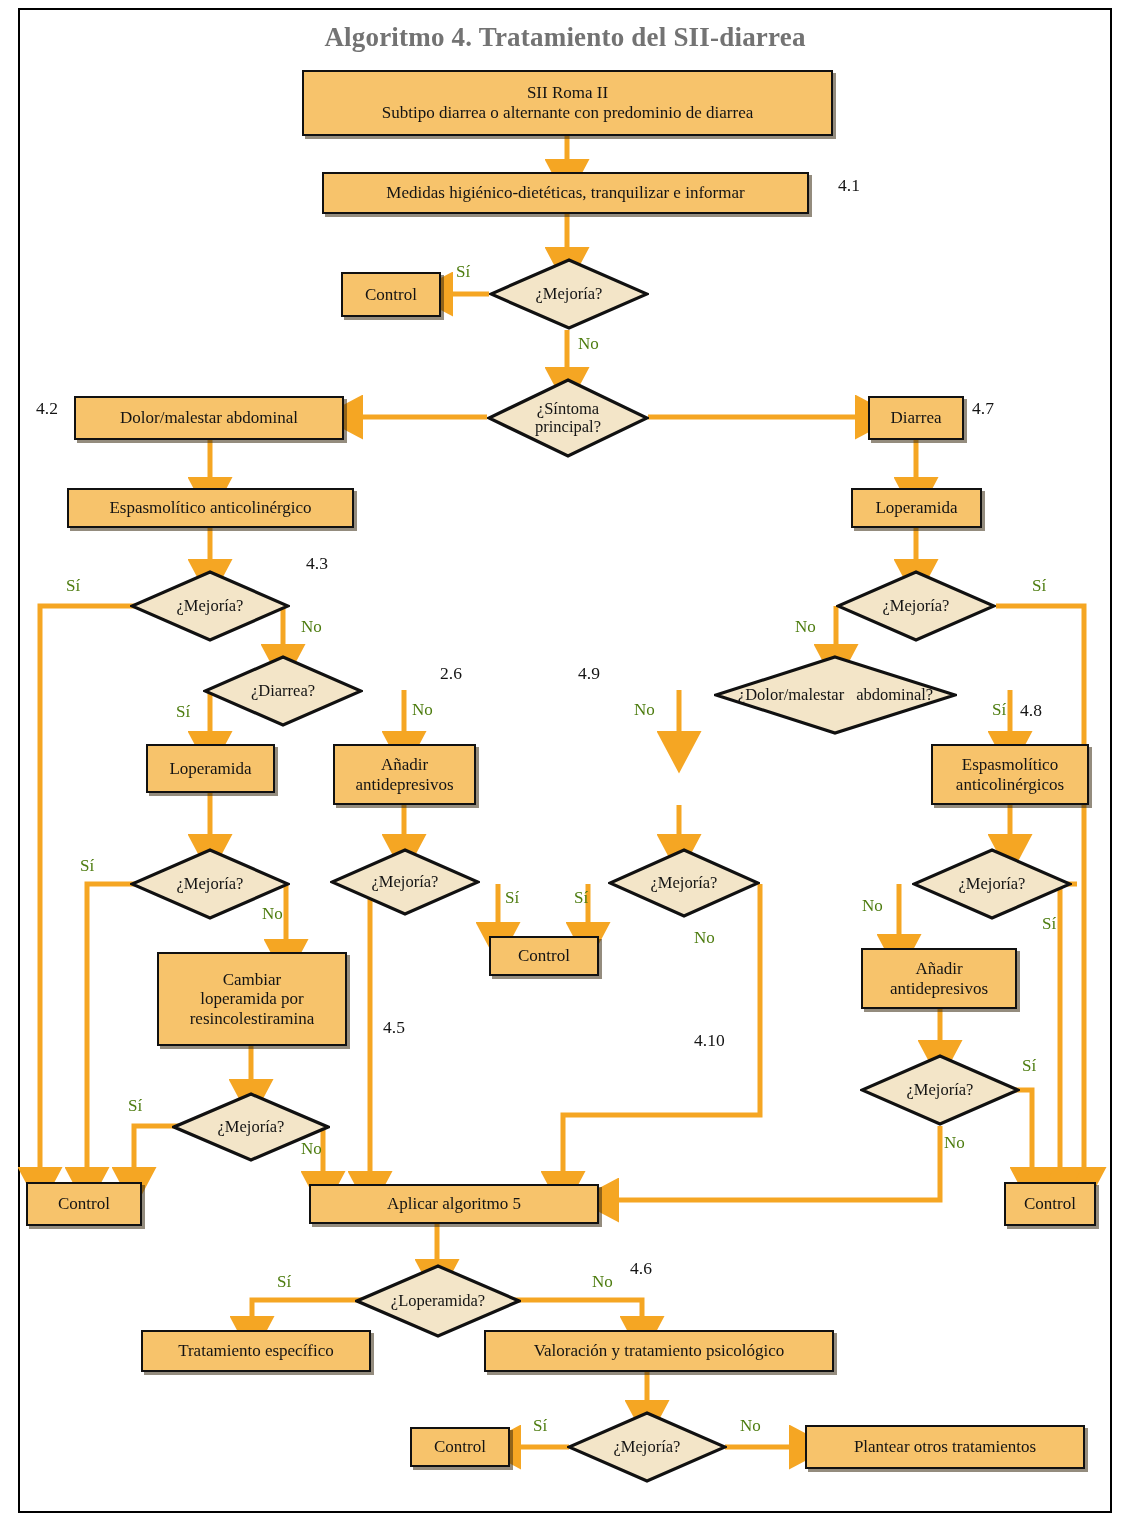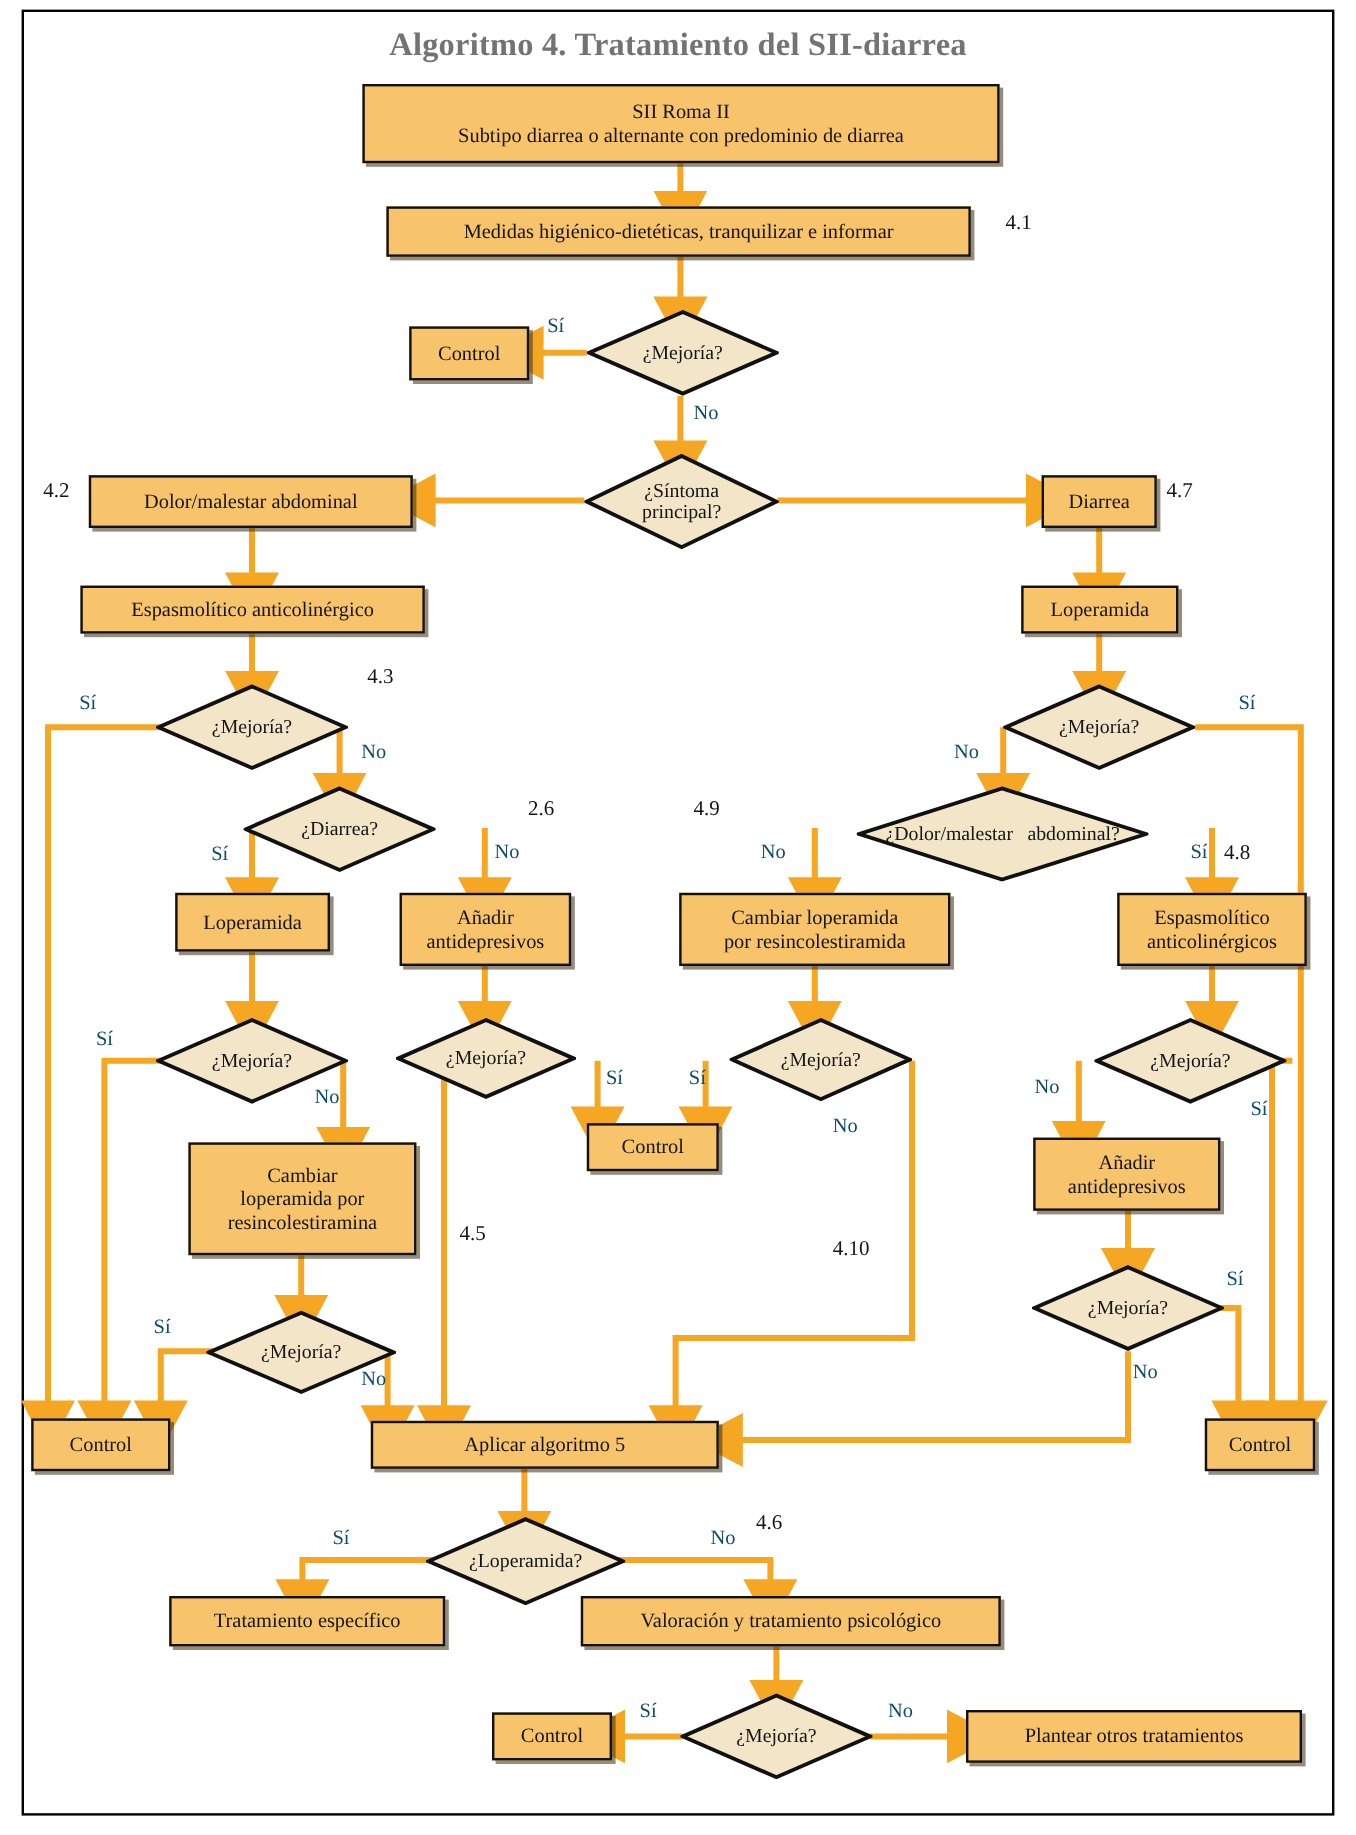--- a/index.html
+++ b/index.html
@@ -16,21 +16,21 @@
     border:2px solid #111;
     box-shadow:3px 3px 0 rgba(60,45,20,.55);
     font-size:17px;
     line-height:1.15;
     padding:18px 6px;
   }
   .dia{font-size:16.5px;line-height:1.1;}
   .dia .dshape{position:absolute;left:0;top:0;width:100%;height:100%;}
   .dia .dlabel{position:relative;z-index:2;padding:0 6px;}
 
-  .lbl{position:absolute;font-size:17px;color:#0c4a6e;white-space:nowrap;}
+  .lbl{position:absolute;font-size:17px;color:#4d7c0f;white-space:nowrap;}
   .tag{position:absolute;font-size:17.5px;color:#141414;white-space:nowrap;}
 </style>
 </head>
 <body>
 
 <div id="page">
 
   <div id="frame"></div>
 
   <div id="title">Algoritmo 4. Tratamiento del SII-diarrea</div>
@@ -220,24 +220,20 @@
 
   <div class="node box" style="left:146px;top:744px;width:129px;height:49px;">
     <span>Loperamida</span>
   </div>
 
   <div class="node box" style="left:333px;top:744px;width:143px;height:61px;flex-direction:column;">
     <span>Añadir</span>
     <span>antidepresivos</span>
   </div>
 
-  <div class="node box" style="left:566px;top:744px;width:226px;height:61px;flex-direction:column;">
-    <span>Cambiar loperamida</span>
-    <span>por resincolestiramida</span>
-  </div>
 
   <div class="node box" style="left:931px;top:744px;width:158px;height:61px;flex-direction:column;">
     <span>Espasmolítico</span>
     <span>anticolinérgicos</span>
   </div>
 
   <div class="node dia" style="left:130px;top:848px;width:160px;height:72px;">
     <svg class="dshape" viewBox="0 0 160 72" preserveAspectRatio="none">
         <polygon points="80,2 158,36 80,70 2,36" fill="#f3e5c8" stroke="#111" stroke-width="3.2"></polygon>
       </svg>

